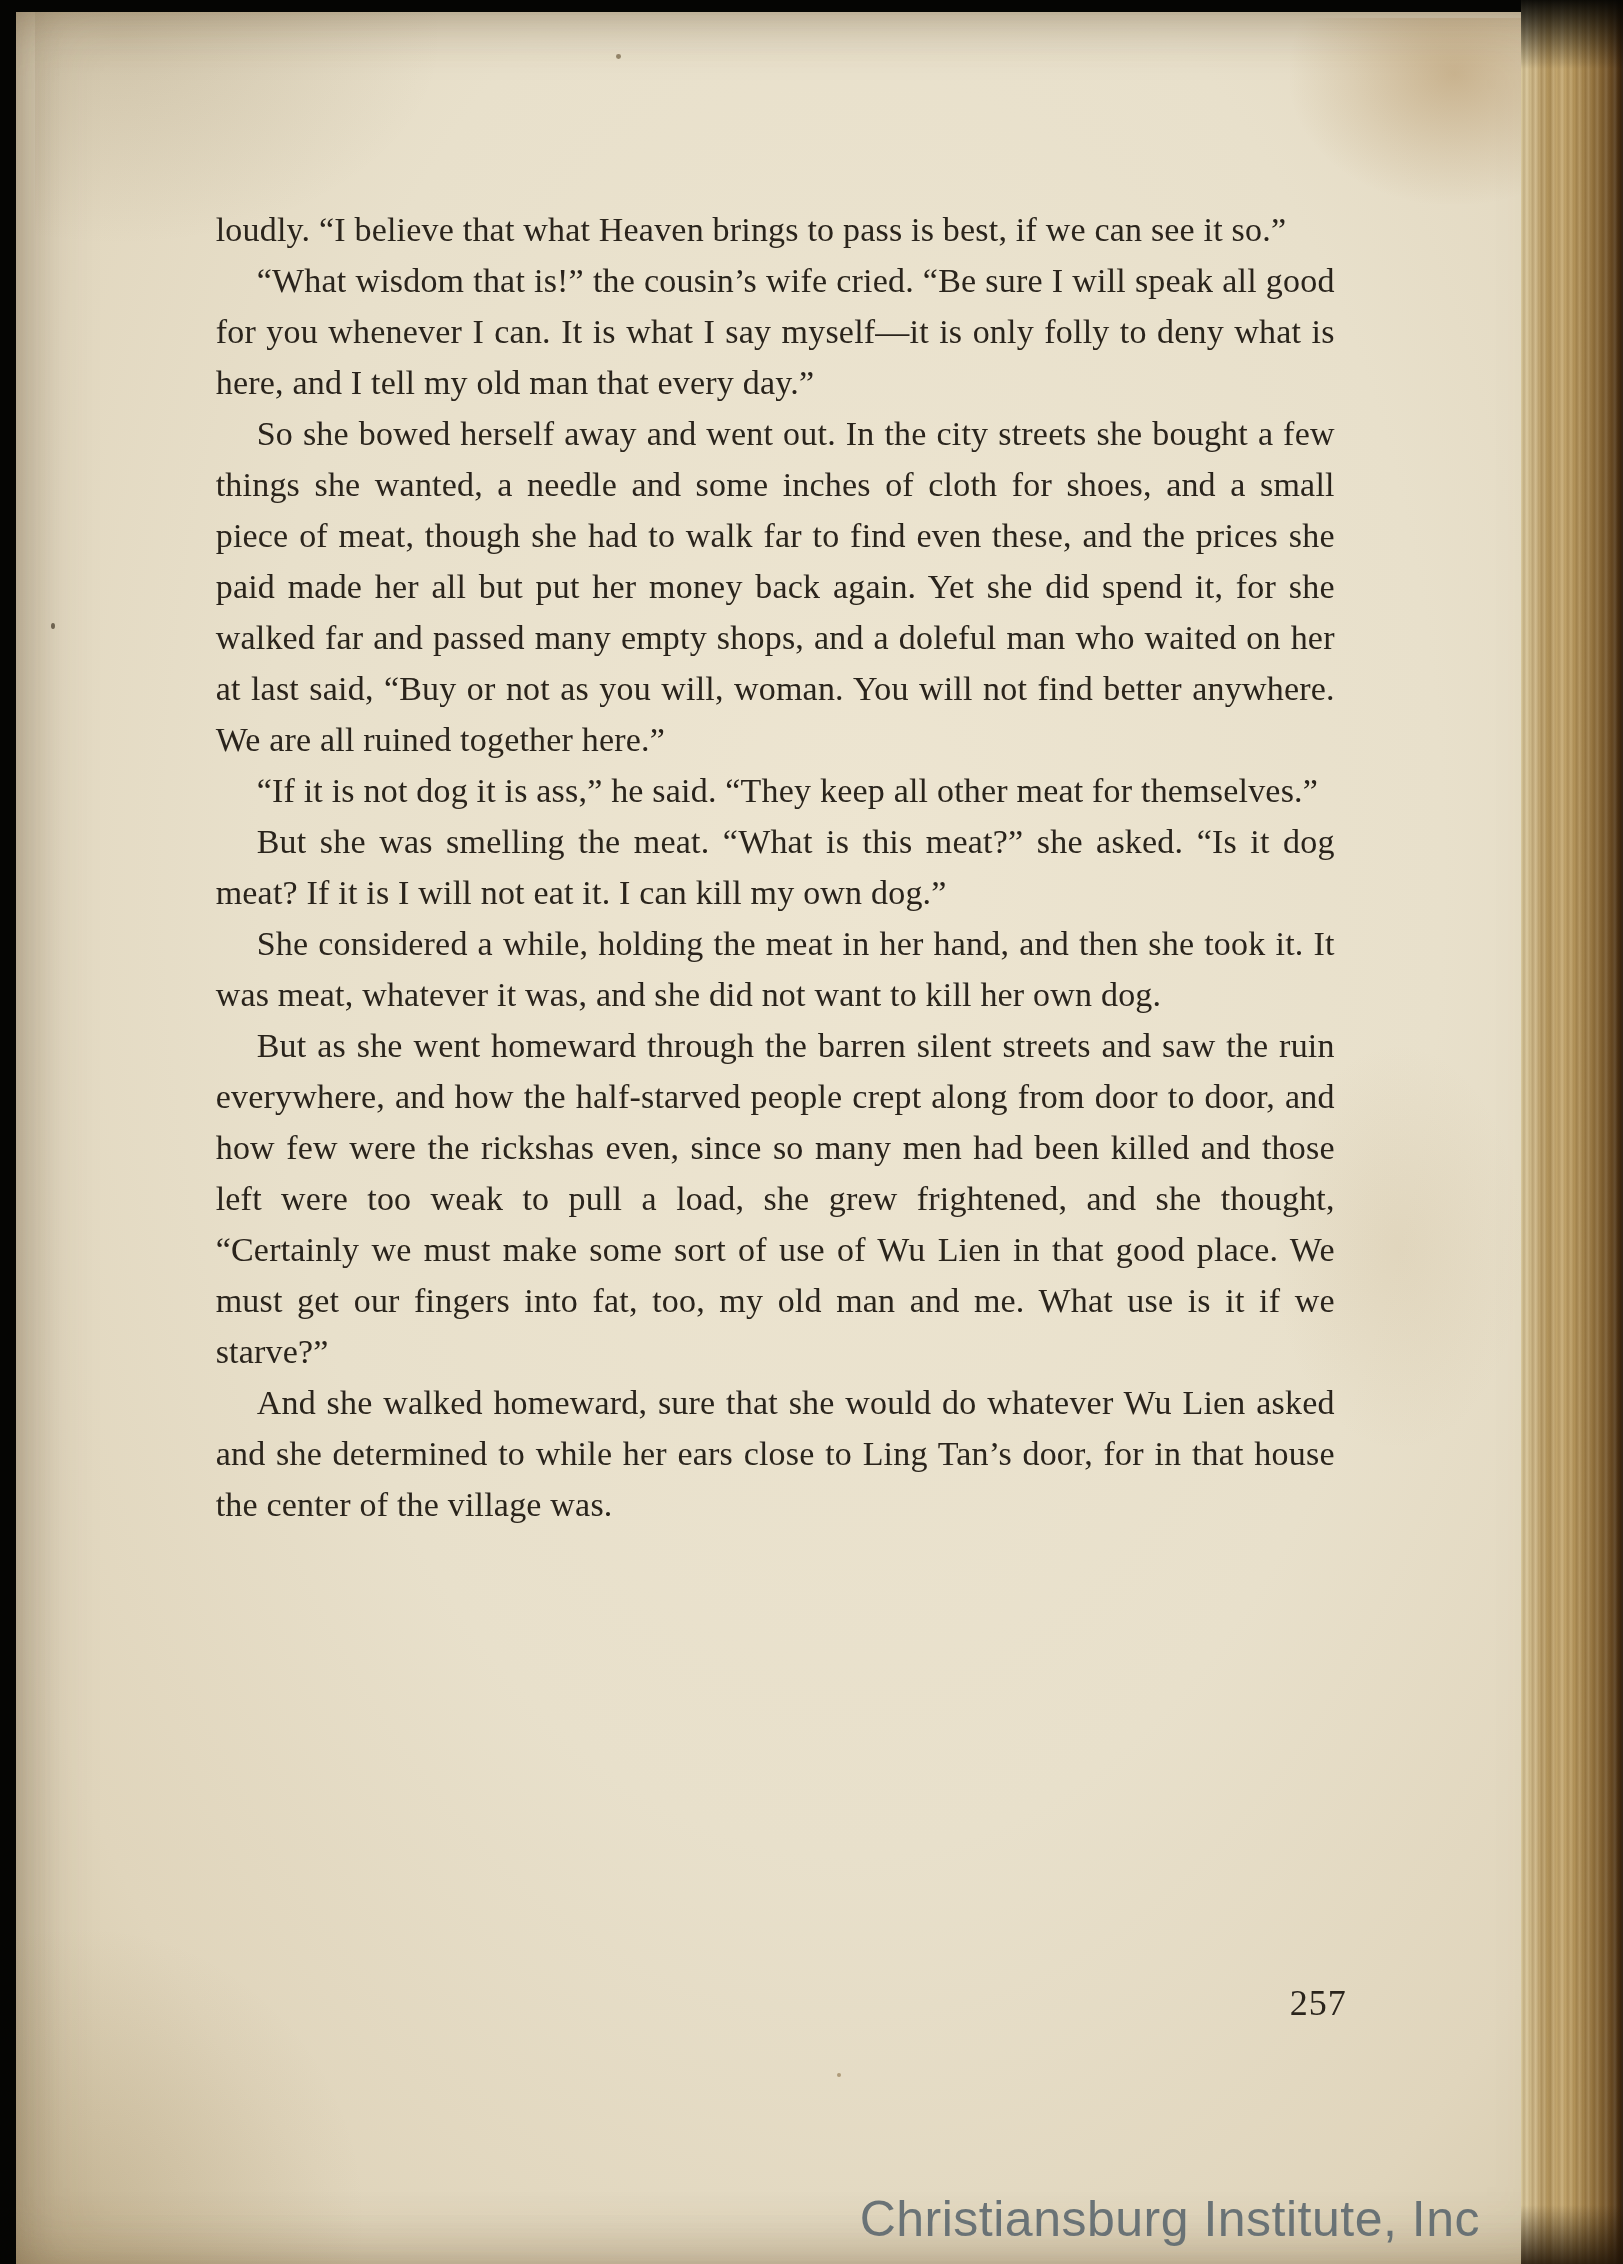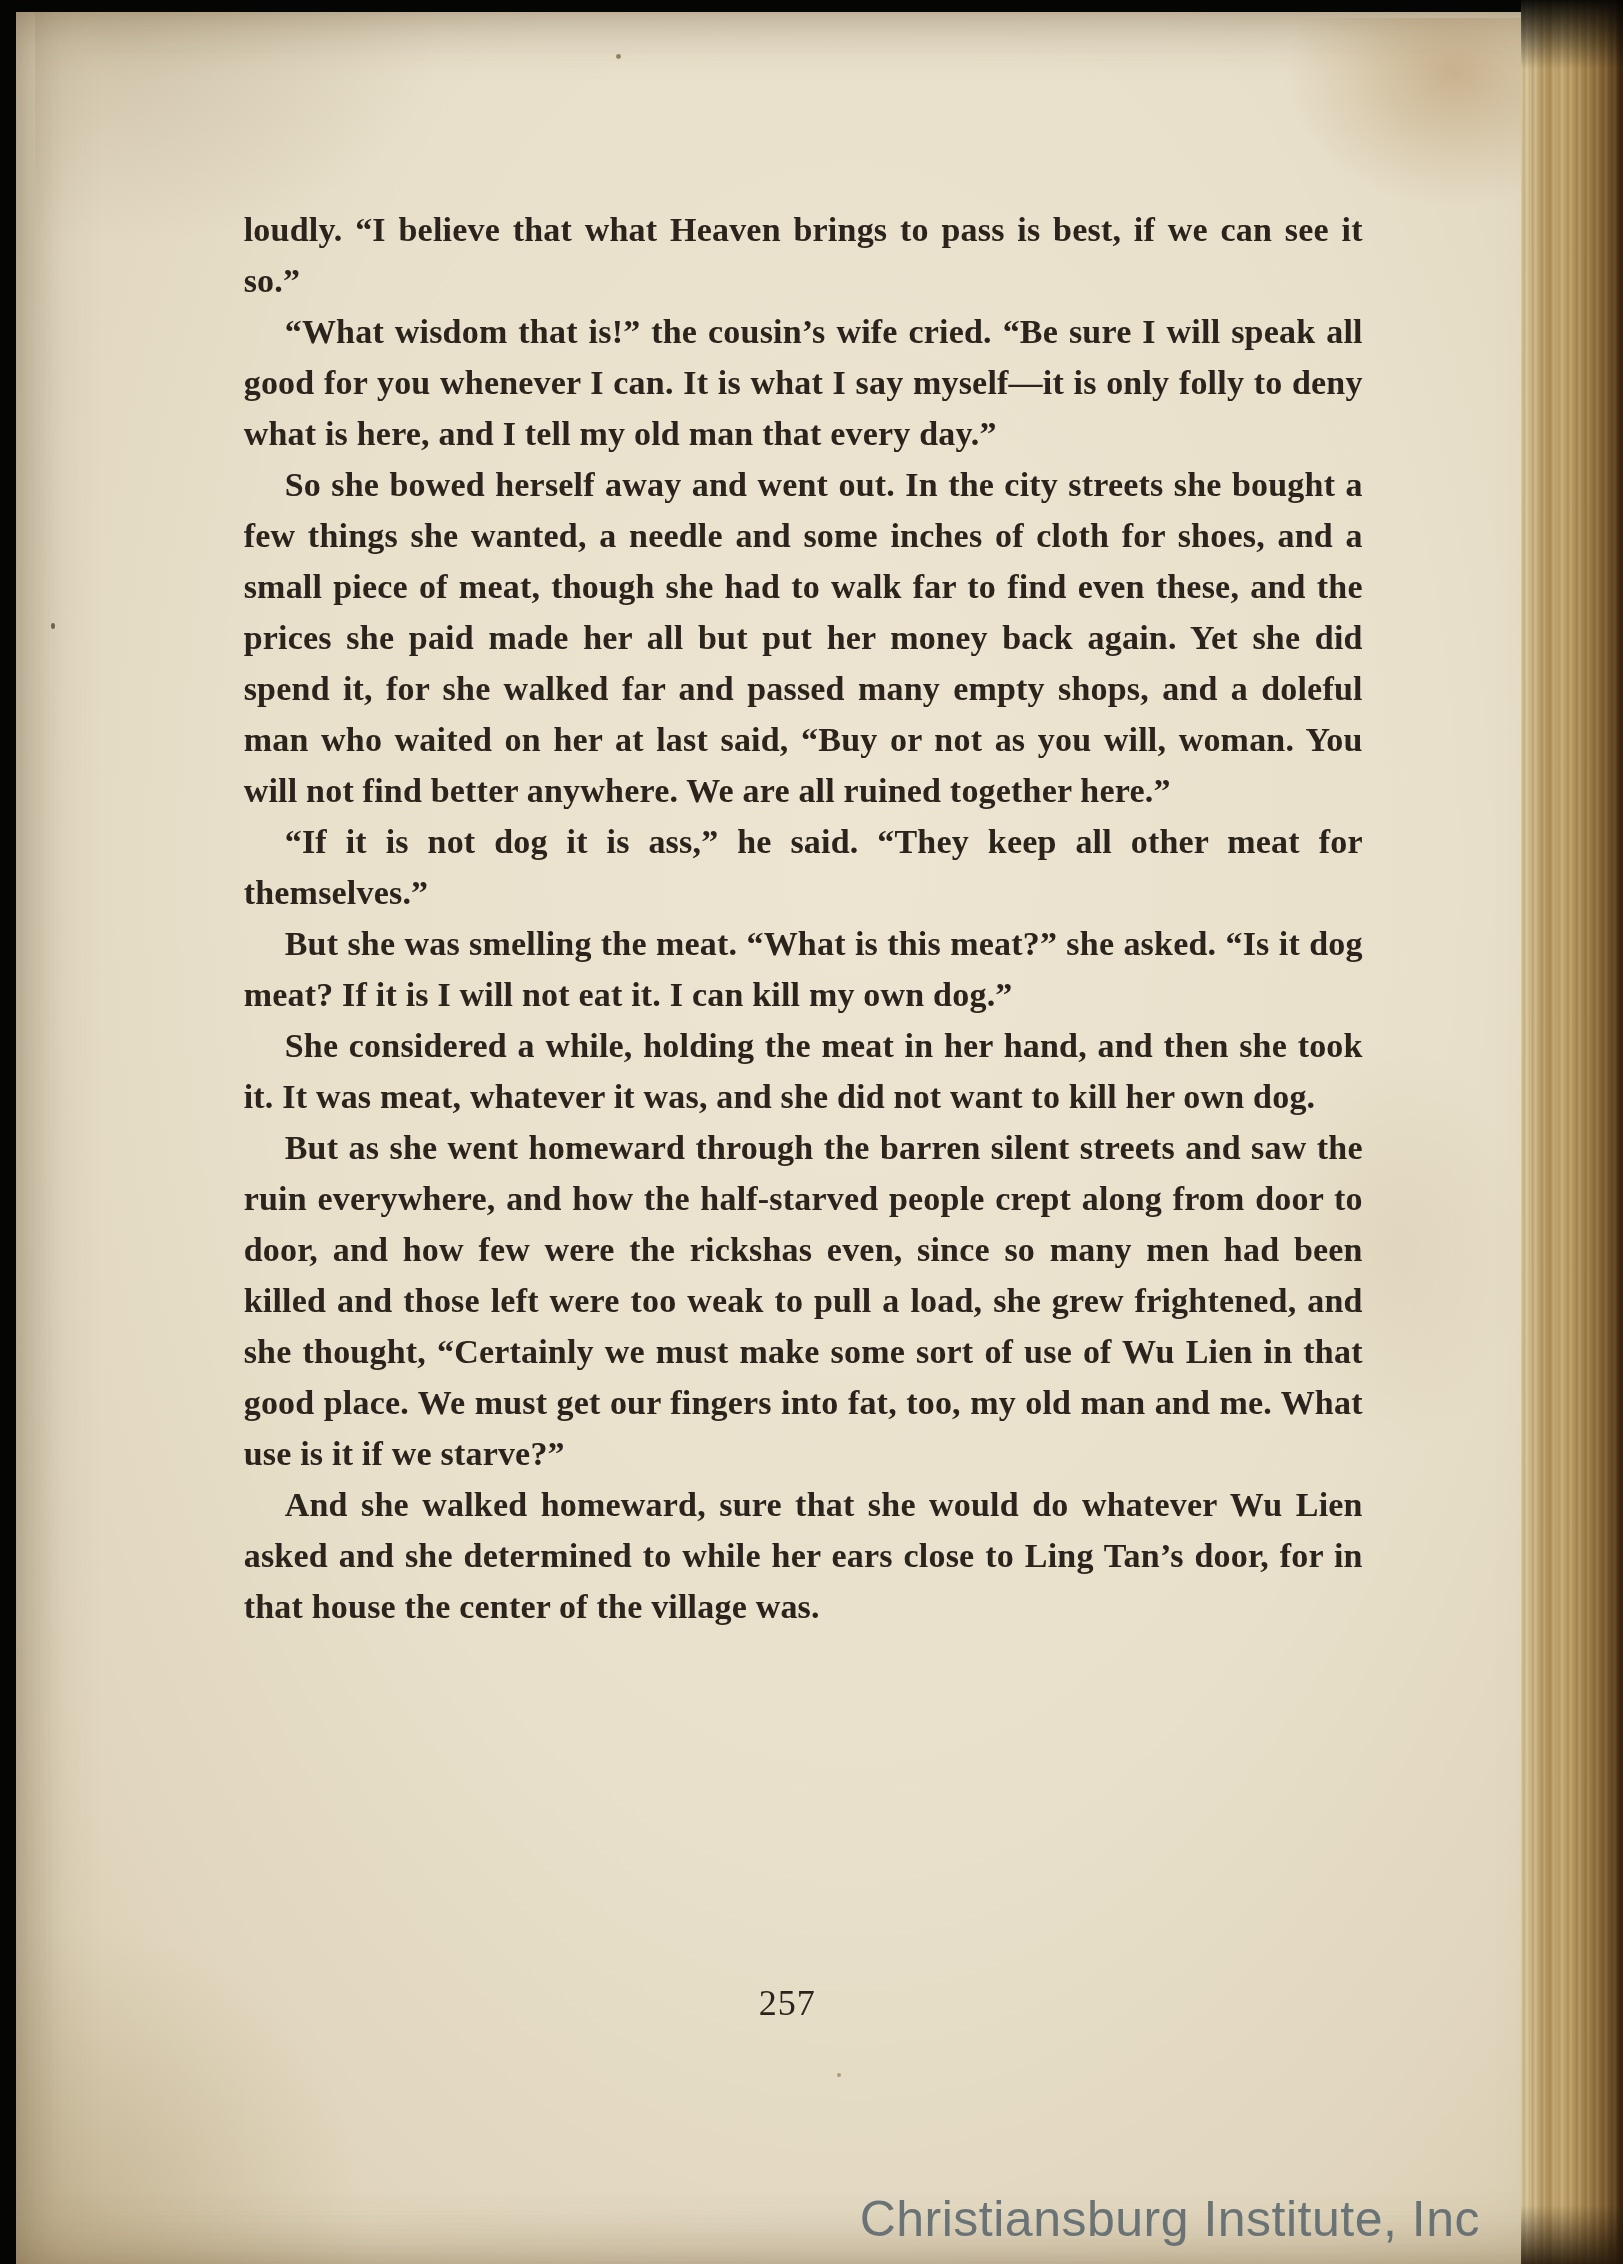--- a/index.html
+++ b/index.html
@@ -82,43 +82,42 @@
   .page-edges-bottom-shadow {
     position: absolute;
     bottom: 0; right: 0;
     width: 102px; height: 59px;
     background: linear-gradient(0deg, rgba(30,18,6,0.85) 0%, rgba(30,18,6,0.0) 100%);
   }
 
   
   .text-block {
     position: absolute;
-    left: 228px;
+    left: 200px;
     top: 192px;
     width: 1119px;
     color: #2a241c;
     font-size: 34px;
     line-height: 51px;
     text-align: justify;
     letter-spacing: 0.2px;
-    font-weight: bold;
   }
   .text-block p {
     margin: 0;
     text-indent: 41px;
   }
   .text-block p:first-child {
     text-indent: 0;
   }
   .page-number {
     position: absolute;
     left: 212px;
     top: 1970px;
     width: 1119px;
-    text-align: center;
+    text-align: right;
     color: #2a241c;
     font-size: 36px;
     letter-spacing: 1px;
   }
   .watermark {
     position: absolute;
     right: 143px;
     top: 2178px;
     font-family: "Liberation Sans", sans-serif;
     font-size: 50px;

